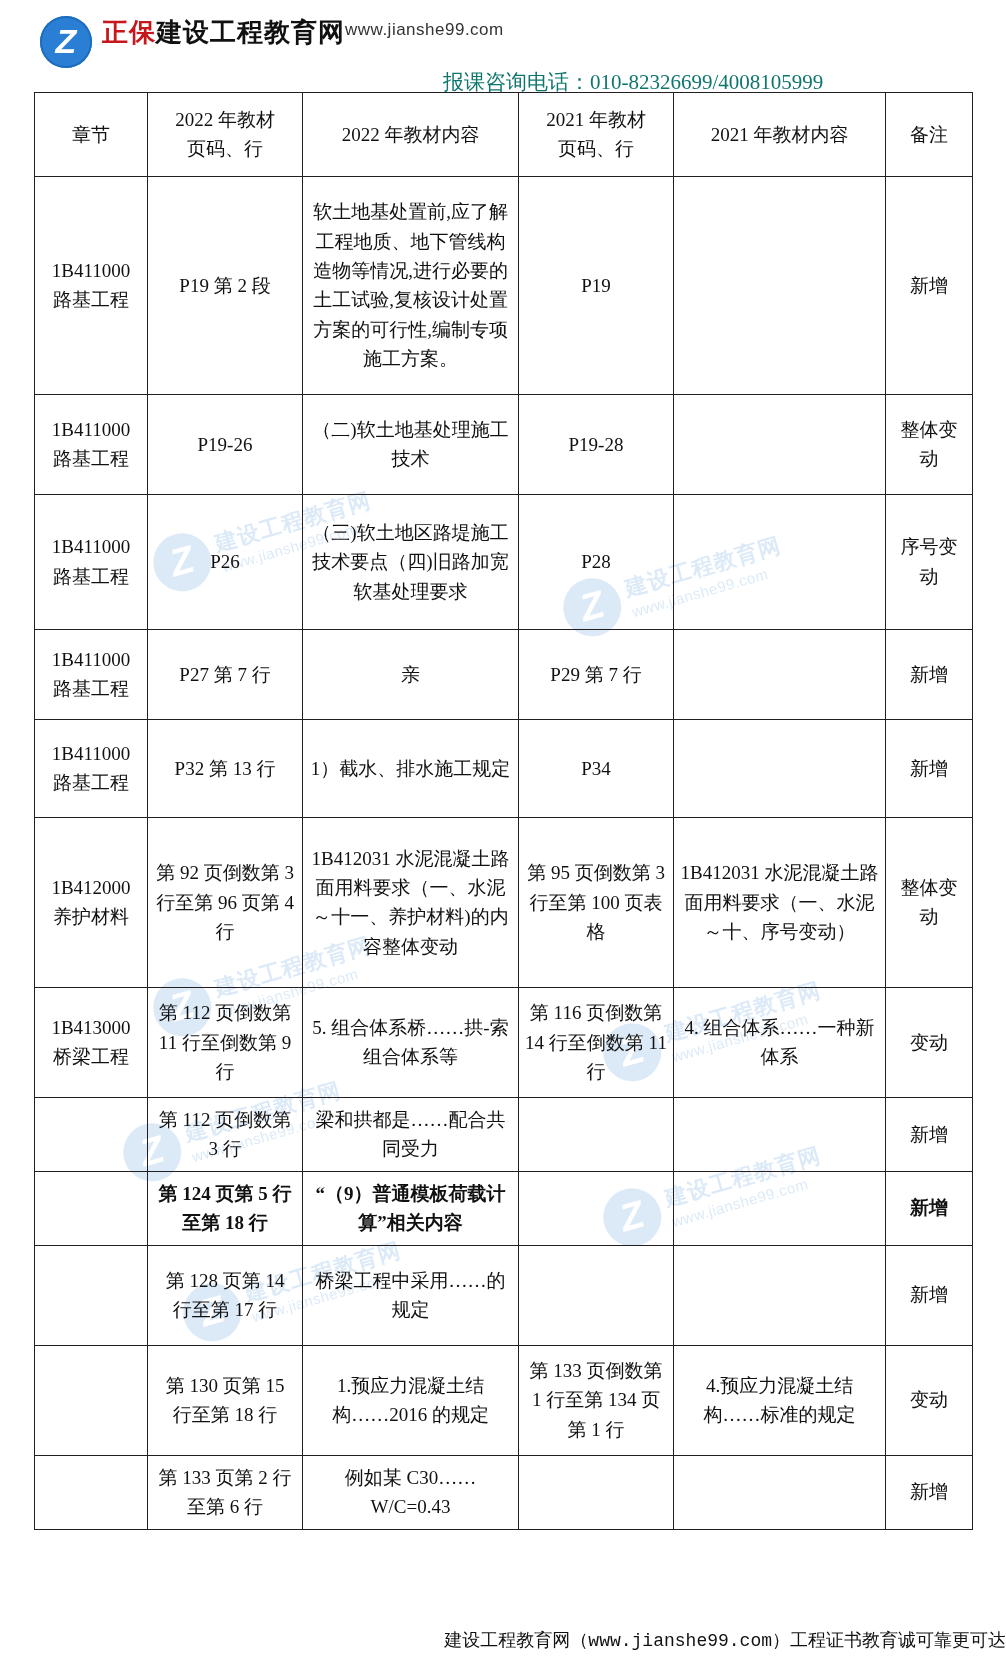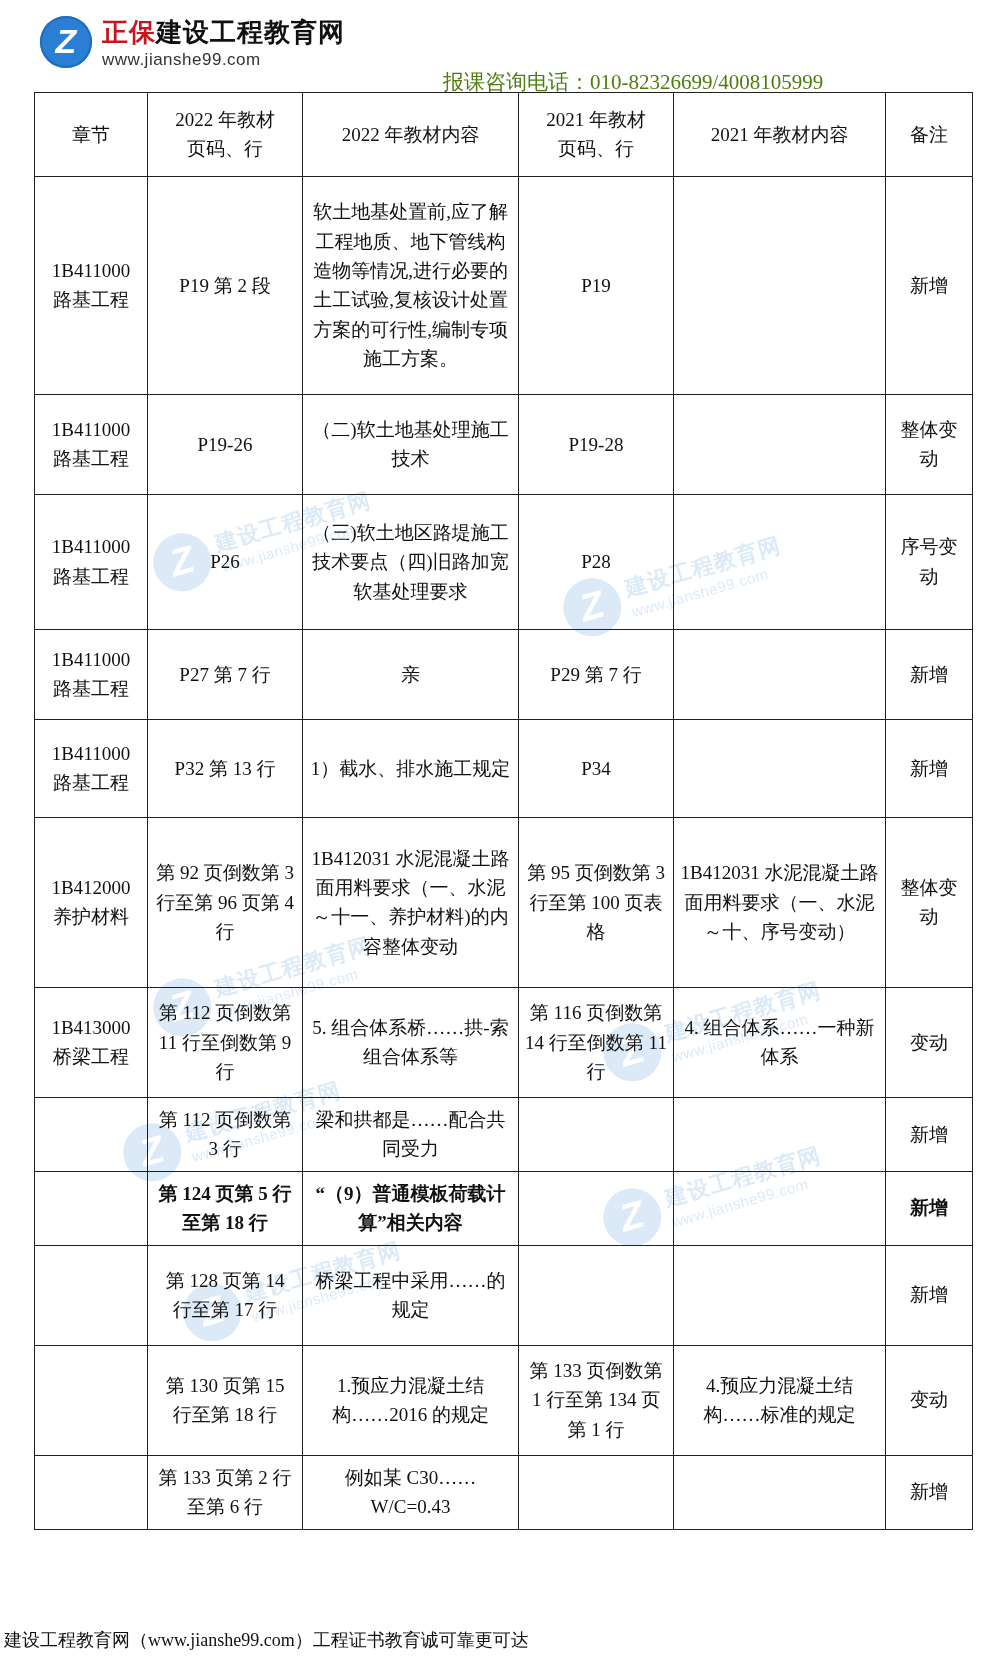--- a/index.html
+++ b/index.html
@@ -44,21 +44,20 @@
     transform: translateY(-52%);
     text-align: center;
     color: #ffffff;
     font-size: 34px;
     font-weight: bold;
     font-family: "Liberation Sans", sans-serif;
     font-style: italic;
   }
   .logo-text-block {
     display: flex;
-    flex-direction: column;
     justify-content: center;
     padding-top: 2px;
   }
   .logo-title {
     font-family: "Liberation Sans", sans-serif;
     font-size: 26px;
     font-weight: bold;
     letter-spacing: 1px;
     color: #111;
     line-height: 1.15;
@@ -72,21 +71,21 @@
     color: #333;
     letter-spacing: 0.5px;
     margin-top: 2px;
   }
   .phone-line {
     position: absolute;
     left: 443px;
     top: 68px;
     font-size: 21px;
     font-family: "Liberation Serif", serif;
-    color: #4d7c0f;
+    color: #0f766e;
     white-space: nowrap;
   }
 
   
   .wm {
     position: absolute;
     opacity: 0.16;
     pointer-events: none;
     user-select: none;
     display: flex;
@@ -158,24 +157,24 @@
   col.c5 { width: 212px; }
   col.c6 { width: 87px; }
 
   .cell-left-pad { padding-left: 4px; padding-right: 4px; }
 
   .footer-note {
     position: absolute;
     left: 4px;
     right: 0;
     bottom: 4px;
-    text-align: left;
+    text-align: right;
     font-size: 18px;
     color: #111;
-    font-family: Liberation Serif, serif;
+    font-family: Liberation Mono, monospace;
     white-space: nowrap;
     overflow: hidden;
   }
 </style>
 </head>
 <body>
 
 <div class="header">
   <div class="logo-wrap">
     <div class="logo-mark"></div>

